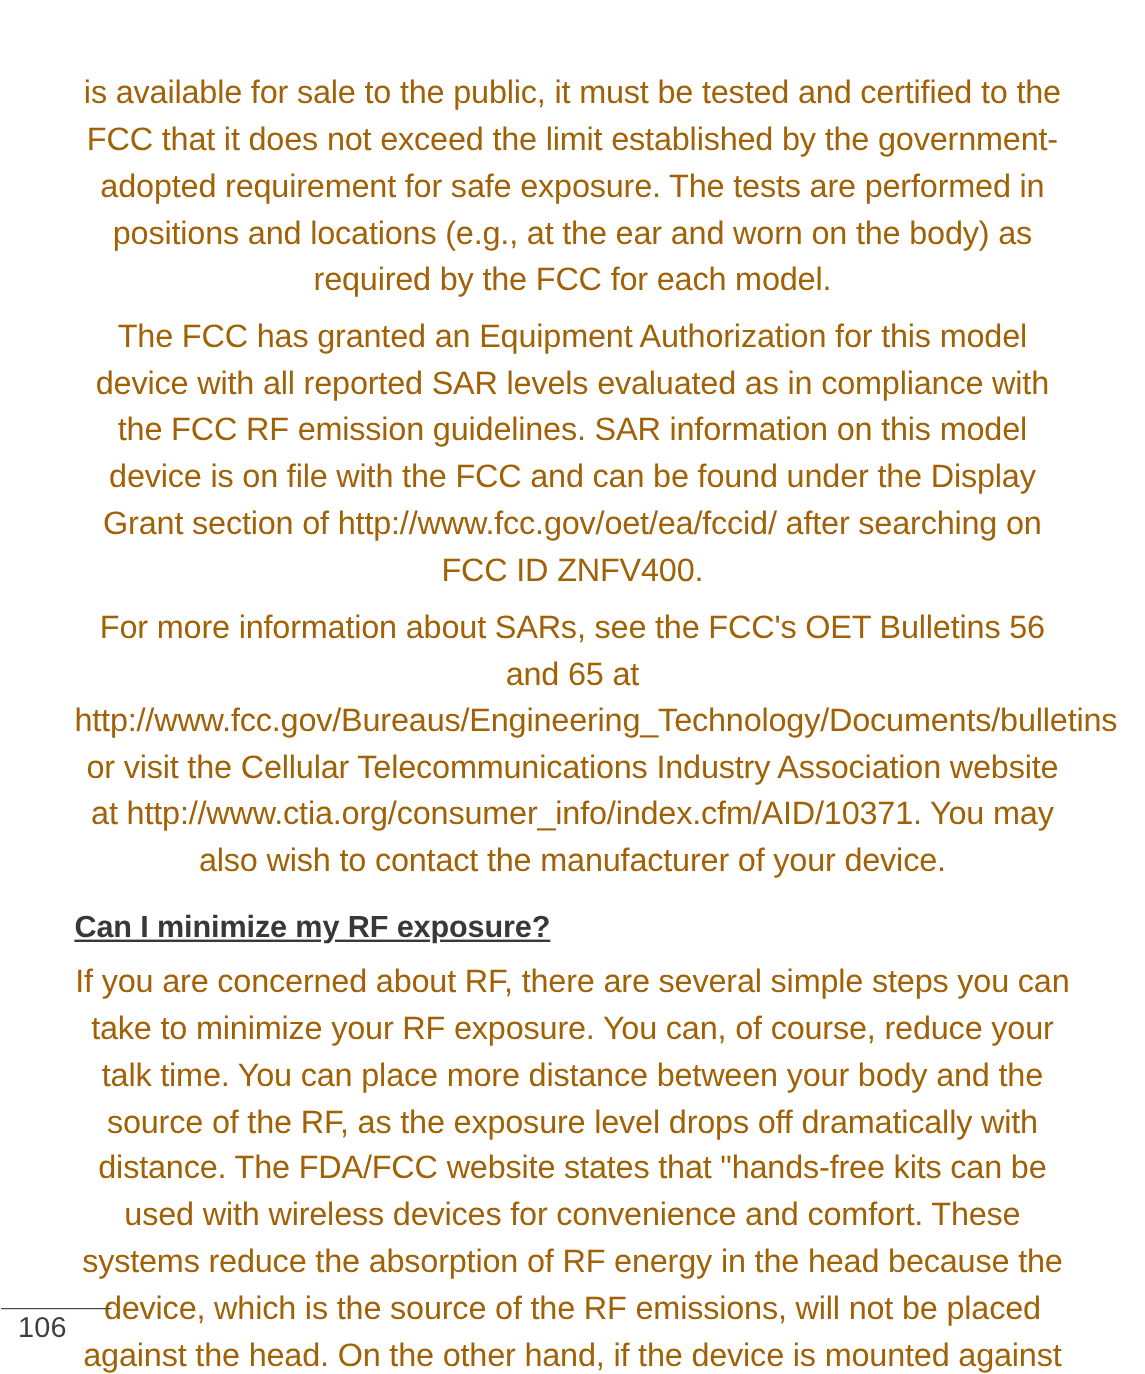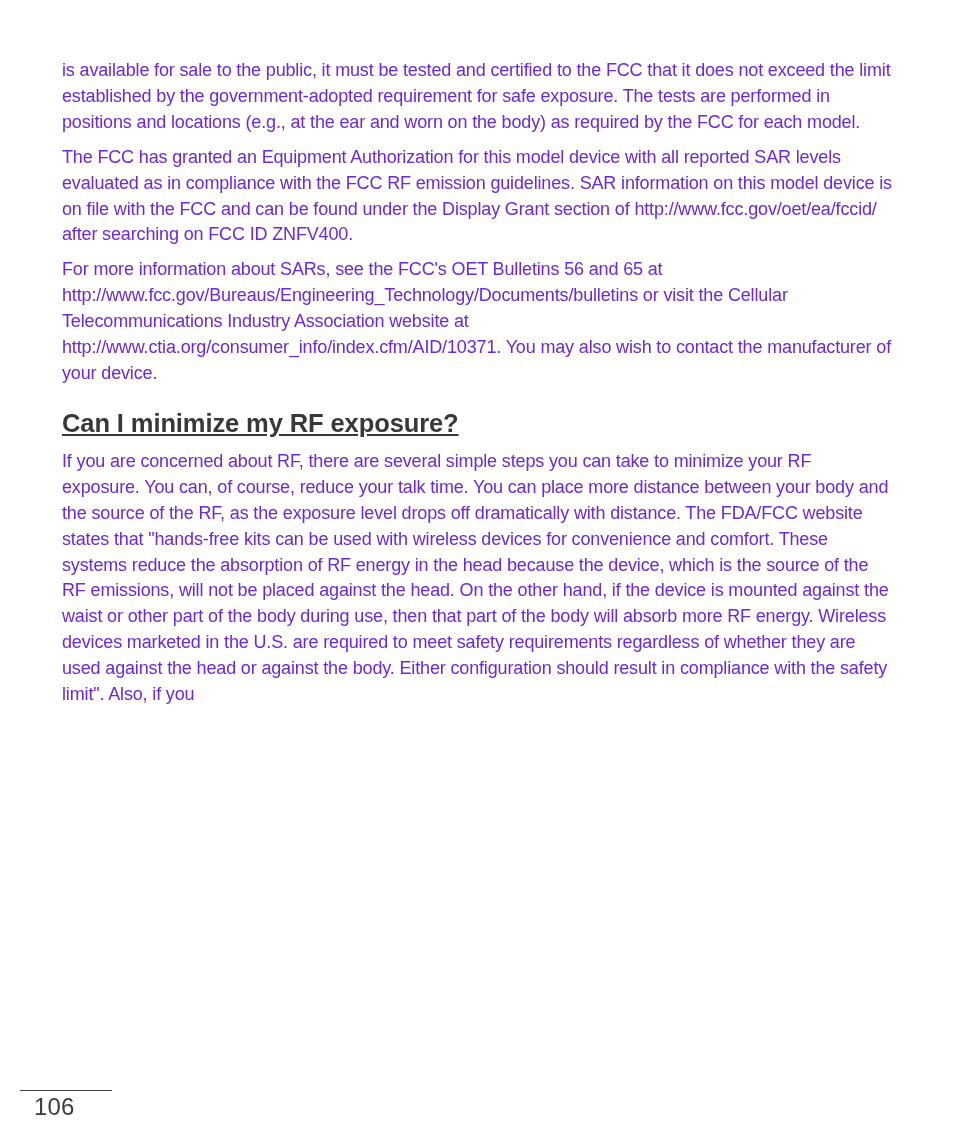--- a/index.html
+++ b/index.html
@@ -13,40 +13,41 @@
   }
   .page {
     box-sizing: border-box;
     width: 954px;
     height: 1145px;
     padding: 58px 62px 0 62px;
     position: relative;
     font-weight: 300;
   }
   .body-text {
-    font-size: 18px;
+    font-size: 27px;
     line-height: 1.44;
     letter-spacing: -0.15px;
-    color: #6d28d9;
+    color: #a16207;
+    text-align: center;
   }
   .body-text p {
     margin: 0 0 9px 0;
   }
   .section-heading {
     font-size: 25.5px;
     font-weight: 600;
     margin: 22px 0 11px 0;
     color: #383838;
     letter-spacing: -0.1px;
     text-decoration: underline;
   }
   .footer {
     position: absolute;
     bottom: 24px;
-    left: 20px;
+    left: 1px;
     right: 62px;
   }
   .footer-line {
     border: none;
     border-top: 1px solid #444;
     margin: 0 0 2px 0;
     width: 92px;
   }
   .page-number {
     font-size: 24px;

